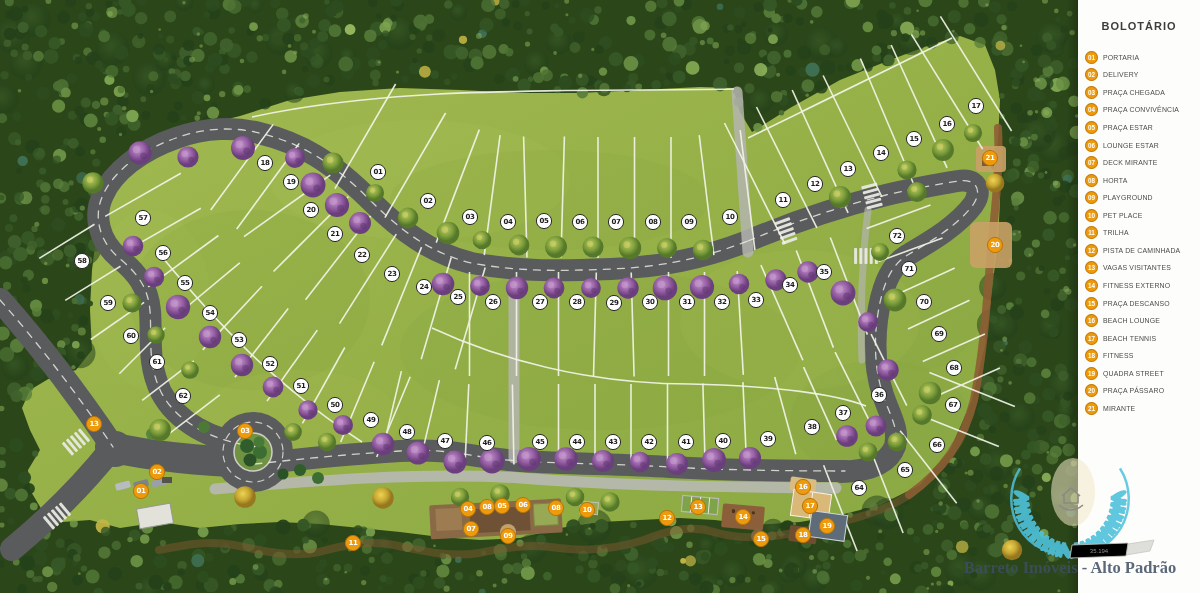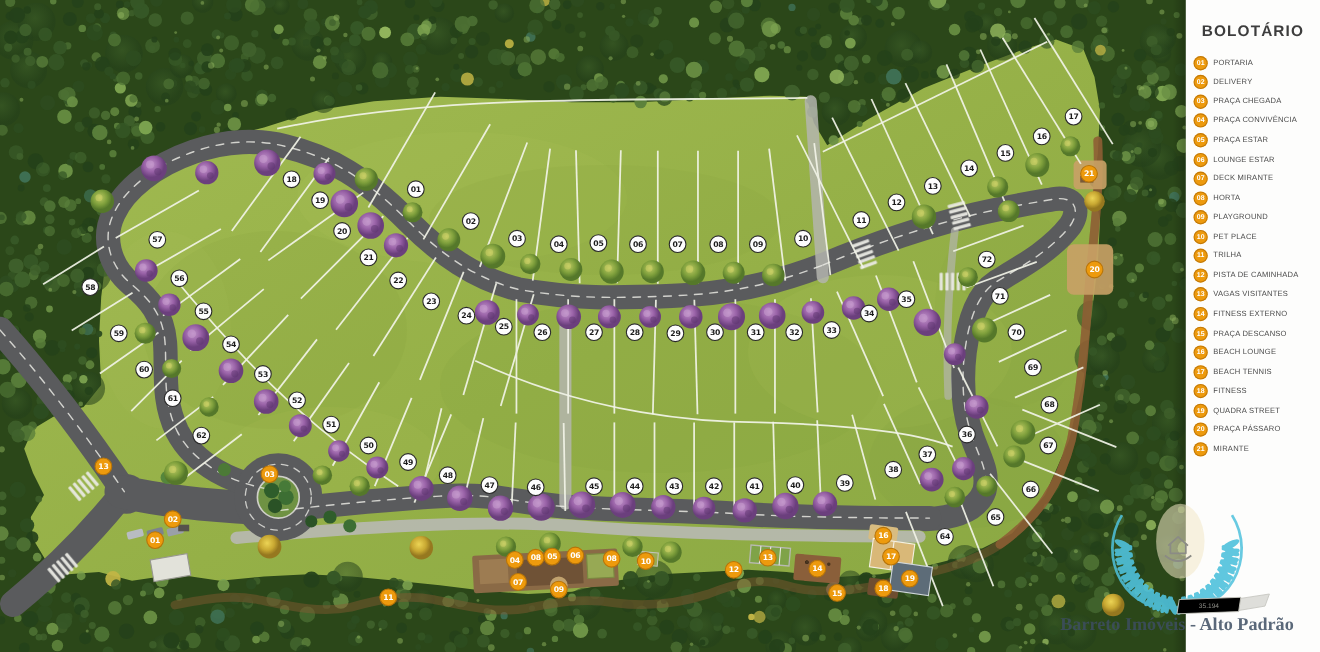--- a/index.html
+++ b/index.html
@@ -2,21 +2,21 @@
 <html><head>
 <meta charset="utf-8">
 <style>
   html,body{margin:0;padding:0;background:#222;}
   #stage{position:relative;width:1200px;height:593px;overflow:hidden;background:#2c4a1d;font-family:"Liberation Sans",sans-serif;}
   #mapsvg{position:absolute;left:0;top:0;}
   .map-shadow{position:absolute;left:1066px;top:0;width:12px;height:593px;z-index:5;
     background:linear-gradient(to right,rgba(0,0,0,0),rgba(0,0,0,0.22));pointer-events:none;}
   #legend{position:absolute;left:1078px;top:0;width:122px;height:593px;background:#fdfdfc;z-index:6;}
   #legend .title{position:absolute;top:20px;left:0;width:100%;text-align:center;
-    font-size:14px;font-weight:bold;color:#3d3d3d;letter-spacing:1px;}
+    font-size:11px;font-weight:bold;color:#3d3d3d;letter-spacing:1px;}
   .leg-row{position:absolute;left:7px;height:13px;display:flex;align-items:center;}
   .leg-badge{width:13px;height:13px;border-radius:50%;display:flex;align-items:center;justify-content:center;
     font-size:6.3px;font-weight:bold;color:#fff;flex:0 0 13px;box-shadow:inset 0 0 0 1px rgba(160,95,0,.55);}
   .leg-label{margin-left:5px;font-size:6.9px;color:#4a4a4a;letter-spacing:.2px;white-space:nowrap;}
   #wm{position:absolute;left:960px;top:428px;z-index:7;pointer-events:none;}
 </style>
 </head>
 <body>
 
 <div id="stage">

